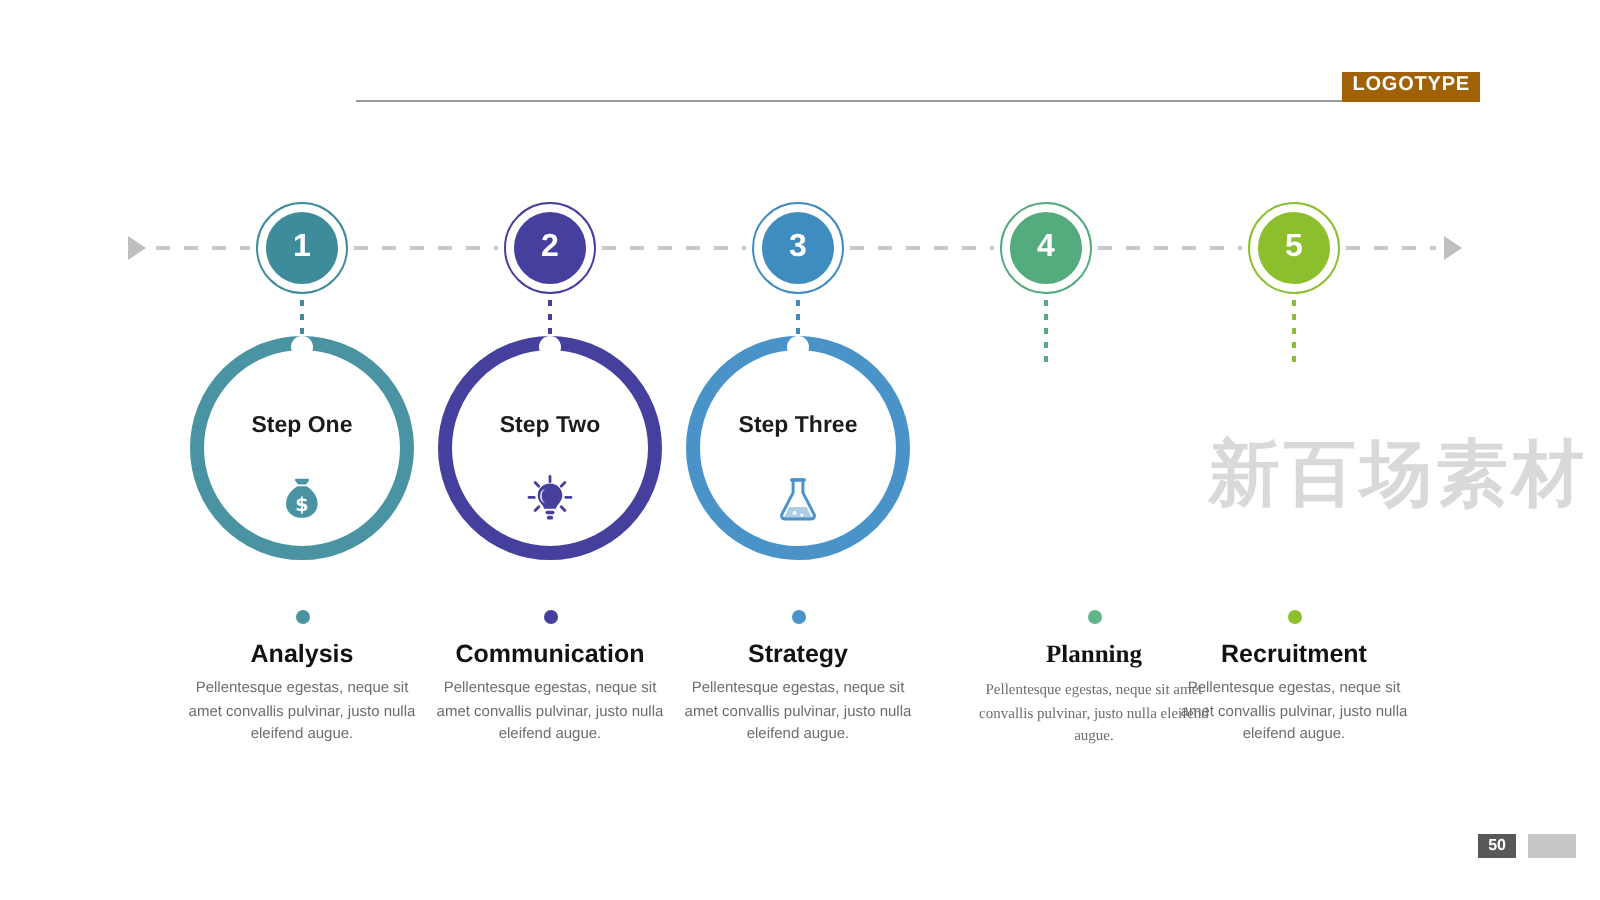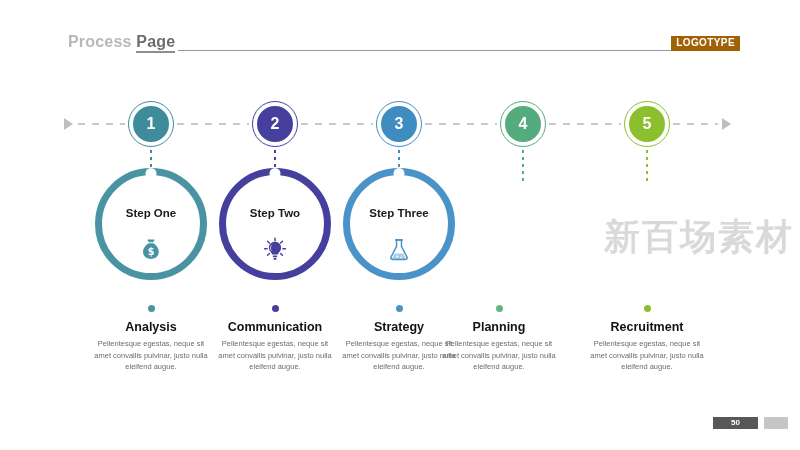--- a/index.html
+++ b/index.html
@@ -190,21 +190,21 @@
     left: 0; bottom: 0;
     width: 800px; height: 40px;
   }
   #page-number {
     position: absolute;
     right: 42px; bottom: 21px;
     background: #585858;
     color: #ffffff;
     font-size: 8px;
     font-weight: bold;
-    padding: 2px 18px;
+    padding: 2px 5px;
     line-height: 1;
   }
   #footer-bar {
     position: absolute;
     right: 12px; bottom: 21px;
     width: 24px; height: 12px;
     background: #c6c6c6;
   }
 
   
@@ -237,23 +237,20 @@
     color: #a5a5a5;
     letter-spacing: 2px;
     white-space: nowrap;
     font-family: "DejaVu Sans", sans-serif;
   }
 </style>
 </head>
 <body>
 
 <div id="header">
-  <div id="page-title">
-    <span class="t-light">Process </span><span class="t-dark">Page</span>
-  </div>
   <div id="header-rule"></div>
   <div id="logotype">LOGOTYPE</div>
 </div>
 
 <div id="timeline">
   <div class="tl-arrow" id="tl-arrow-left"></div>
   <div class="tl-arrow" id="tl-arrow-right"></div>
 <div class="tl-dash" style="left: 78px; width: 47px;"></div>
     <div class="num-ring" style="left: 128px; color: rgb(61, 139, 155);"></div>
     <div class="num-circle" style="left: 131px; background: rgb(61, 139, 155);">1</div>
@@ -334,21 +331,21 @@
     <div class="cap" style="left: 200px; color: rgb(69, 63, 158);">
       <div class="cap-dot"></div>
       <div class="cap-title">Communication</div>
       <div class="cap-body">Pellentesque egestas, neque sit amet convallis pulvinar, justo nulla eleifend augue.</div>
     </div>
     <div class="cap" style="left: 324px; color: rgb(74, 147, 200);">
       <div class="cap-dot"></div>
       <div class="cap-title">Strategy</div>
       <div class="cap-body">Pellentesque egestas, neque sit amet convallis pulvinar, justo nulla eleifend augue.</div>
     </div>
-    <div class="cap" style="left: 424px; color: rgb(99, 181, 137);">
+    <div class="cap" style="left: 472px; color: rgb(99, 181, 137); font-family: Liberation Serif, serif;">
       <div class="cap-dot"></div>
       <div class="cap-title">Planning</div>
       <div class="cap-body">Pellentesque egestas, neque sit amet convallis pulvinar, justo nulla eleifend augue.</div>
     </div>
     <div class="cap" style="left: 572px; color: rgb(140, 191, 46);">
       <div class="cap-dot"></div>
       <div class="cap-title">Recruitment</div>
       <div class="cap-body">Pellentesque egestas, neque sit amet convallis pulvinar, justo nulla eleifend augue.</div>
     </div>
   </div>

